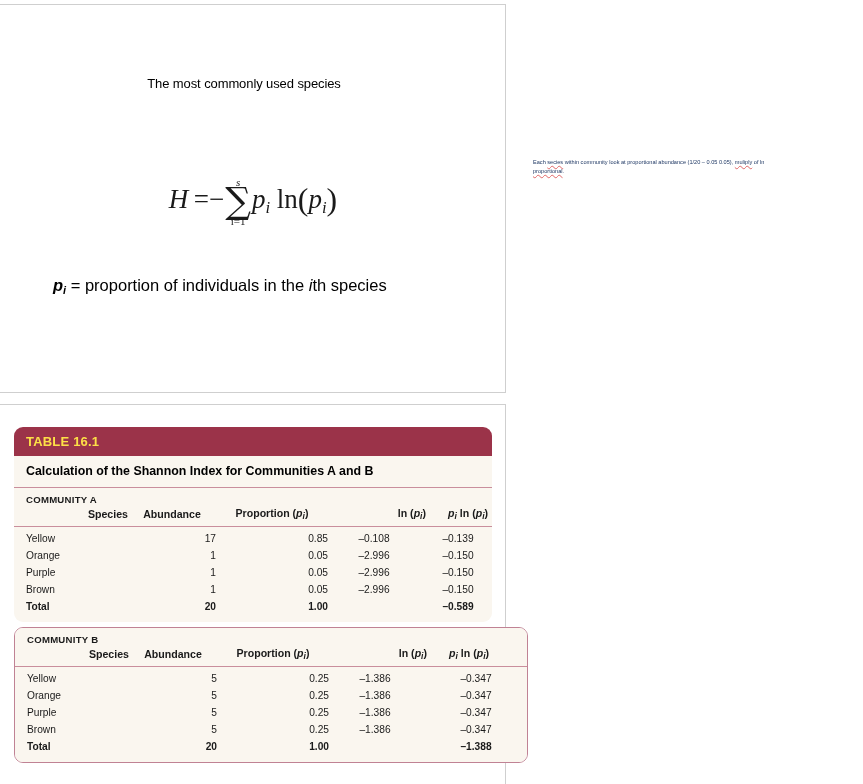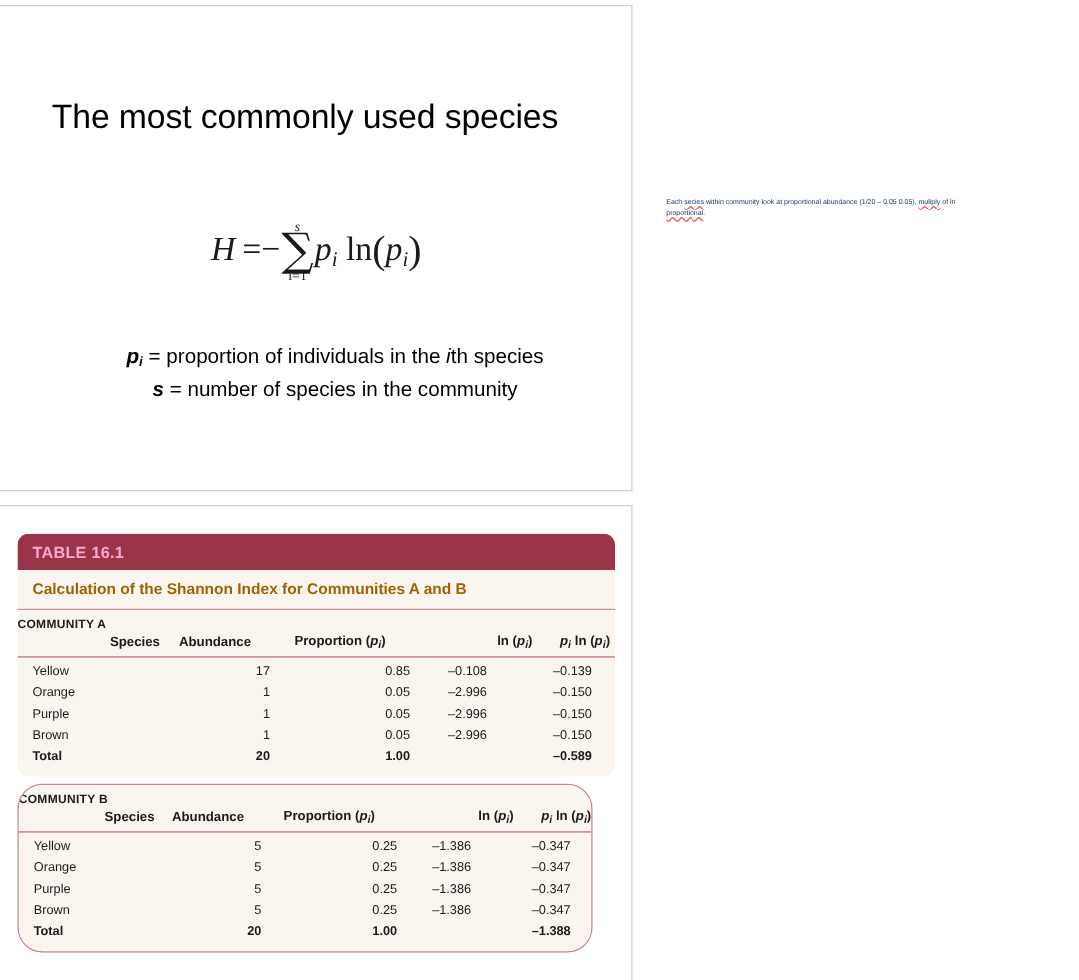--- a/index.html
+++ b/index.html
@@ -46,21 +46,21 @@
     border-bottom: none;
   }
 
   
   .heading-block {
     position: absolute;
     left: 26px;
     top: 70px;
     width: 450px;
     text-align: center;
-    font-size: 27px;
+    font-size: 13px;
     color: #000000;
     line-height: 1.38;
     letter-spacing: -0.1px;
   }
   .heading-line { display: block; white-space: nowrap; }
   .heading-line.l1 { text-indent: -14px; }
   .strong { font-weight: bold; }
 
   
   .formula {
@@ -117,63 +117,62 @@
 
   
   .defs {
     position: absolute;
     left: 53px;
     top: 267px;
     width: 430px;
     font-size: 16.5px;
     color: #000000;
     line-height: 1.62;
-    text-align: center;
   }
   .def-line { display: block; white-space: nowrap; }
   .var { font-weight: bold; font-style: italic; }
   .var-sub { font-size: 0.66em; vertical-align: -0.26em; font-style: italic; font-weight: bold; }
   .ital { font-style: italic; }
 
   
   .table-card {
     position: absolute;
     left: 14px;
     top: 22px;
     width: 478px;
     border-radius: 9px;
     overflow: hidden;
     font-family: "Liberation Sans", sans-serif;
   }
   .tbl-head {
     background: #9B3349;
-    color: #f9a8d4;
+    color: #fde047;
     font-size: 13px;
     font-weight: bold;
     padding: 7px 0 7px 12px;
     letter-spacing: 0.2px;
   }
   .tbl-subtitle {
     background: #FAF6EF;
-    color: #a16207;
+    color: #000000;
     font-size: 12.4px;
     font-weight: bold;
     padding: 8px 0 9px 12px;
     border-bottom: 1px solid #C98E9C;
   }
 
   .grp {
     background: #FAF6EF;
     padding: 0;
   }
   .grp-label {
     font-size: 9.6px;
     font-weight: bold;
     color: #1a1a1a;
-    padding: 6px 0 1px 0;
+    padding: 6px 0 1px 12px;
     letter-spacing: 0.25px;
   }
 
   table.dt {
     width: 100%;
     border-collapse: collapse;
     font-size: 10.2px;
     color: #1a1a1a;
   }
   table.dt th {
@@ -203,23 +202,23 @@
   table.dt tr.total-row td { font-weight: bold; padding-bottom: 7px; margin-left: 12px; }
 
   .sub-ital { font-style: italic; font-size: 0.8em; vertical-align: -0.25em; }
   .hdr-p { font-style: italic; }
 
   
   .table-card-b {
     position: absolute;
     left: 14px;
     top: 222px;
-    width: 460px;
+    width: 514px;
     border: 1px solid #C08294;
-    border-radius: 20px;
+    border-radius: 9px;
     overflow: hidden;
     background: #FAF6EF;
     box-sizing: border-box;
   }
 
   
   .note {
     position: absolute;
     left: 533px;
     top: 158px;
@@ -246,21 +245,20 @@
     <div class="heading-block">
       <span class="heading-line l1">The most commonly used species</span>
     </div>
 
     <div class="formula">
       <span class="formula-inner"><span class="f-italic">H</span> <span>=</span><span>−</span><span class="sigma-wrap"><span class="sigma-top">s</span><span class="sigma-glyph">∑</span><span class="sigma-bot">i=1</span></span><span class="f-italic">p</span><span class="sub-i">i</span>&nbsp;<span>ln</span><span class="paren">(</span><span class="f-italic">p</span><span class="sub-i">i</span><span class="paren">)</span></span>
     </div>
 
     <div class="defs">
       <span class="def-line"><span class="var">p</span><span class="var-sub">i</span><span> = proportion of individuals in the </span><span class="ital">i</span><span>th species</span></span>
-      <span class="def-line"><span class="var">s</span><span> = number of species in the community</span></span>
     </div>
 
   </div>
 
   <div class="slide" id="slide-2">
 
     <div class="table-card">
 
       <div class="tbl-head">TABLE 16.1</div>
       <div class="tbl-subtitle">Calculation of the Shannon Index for Communities A and B</div>

